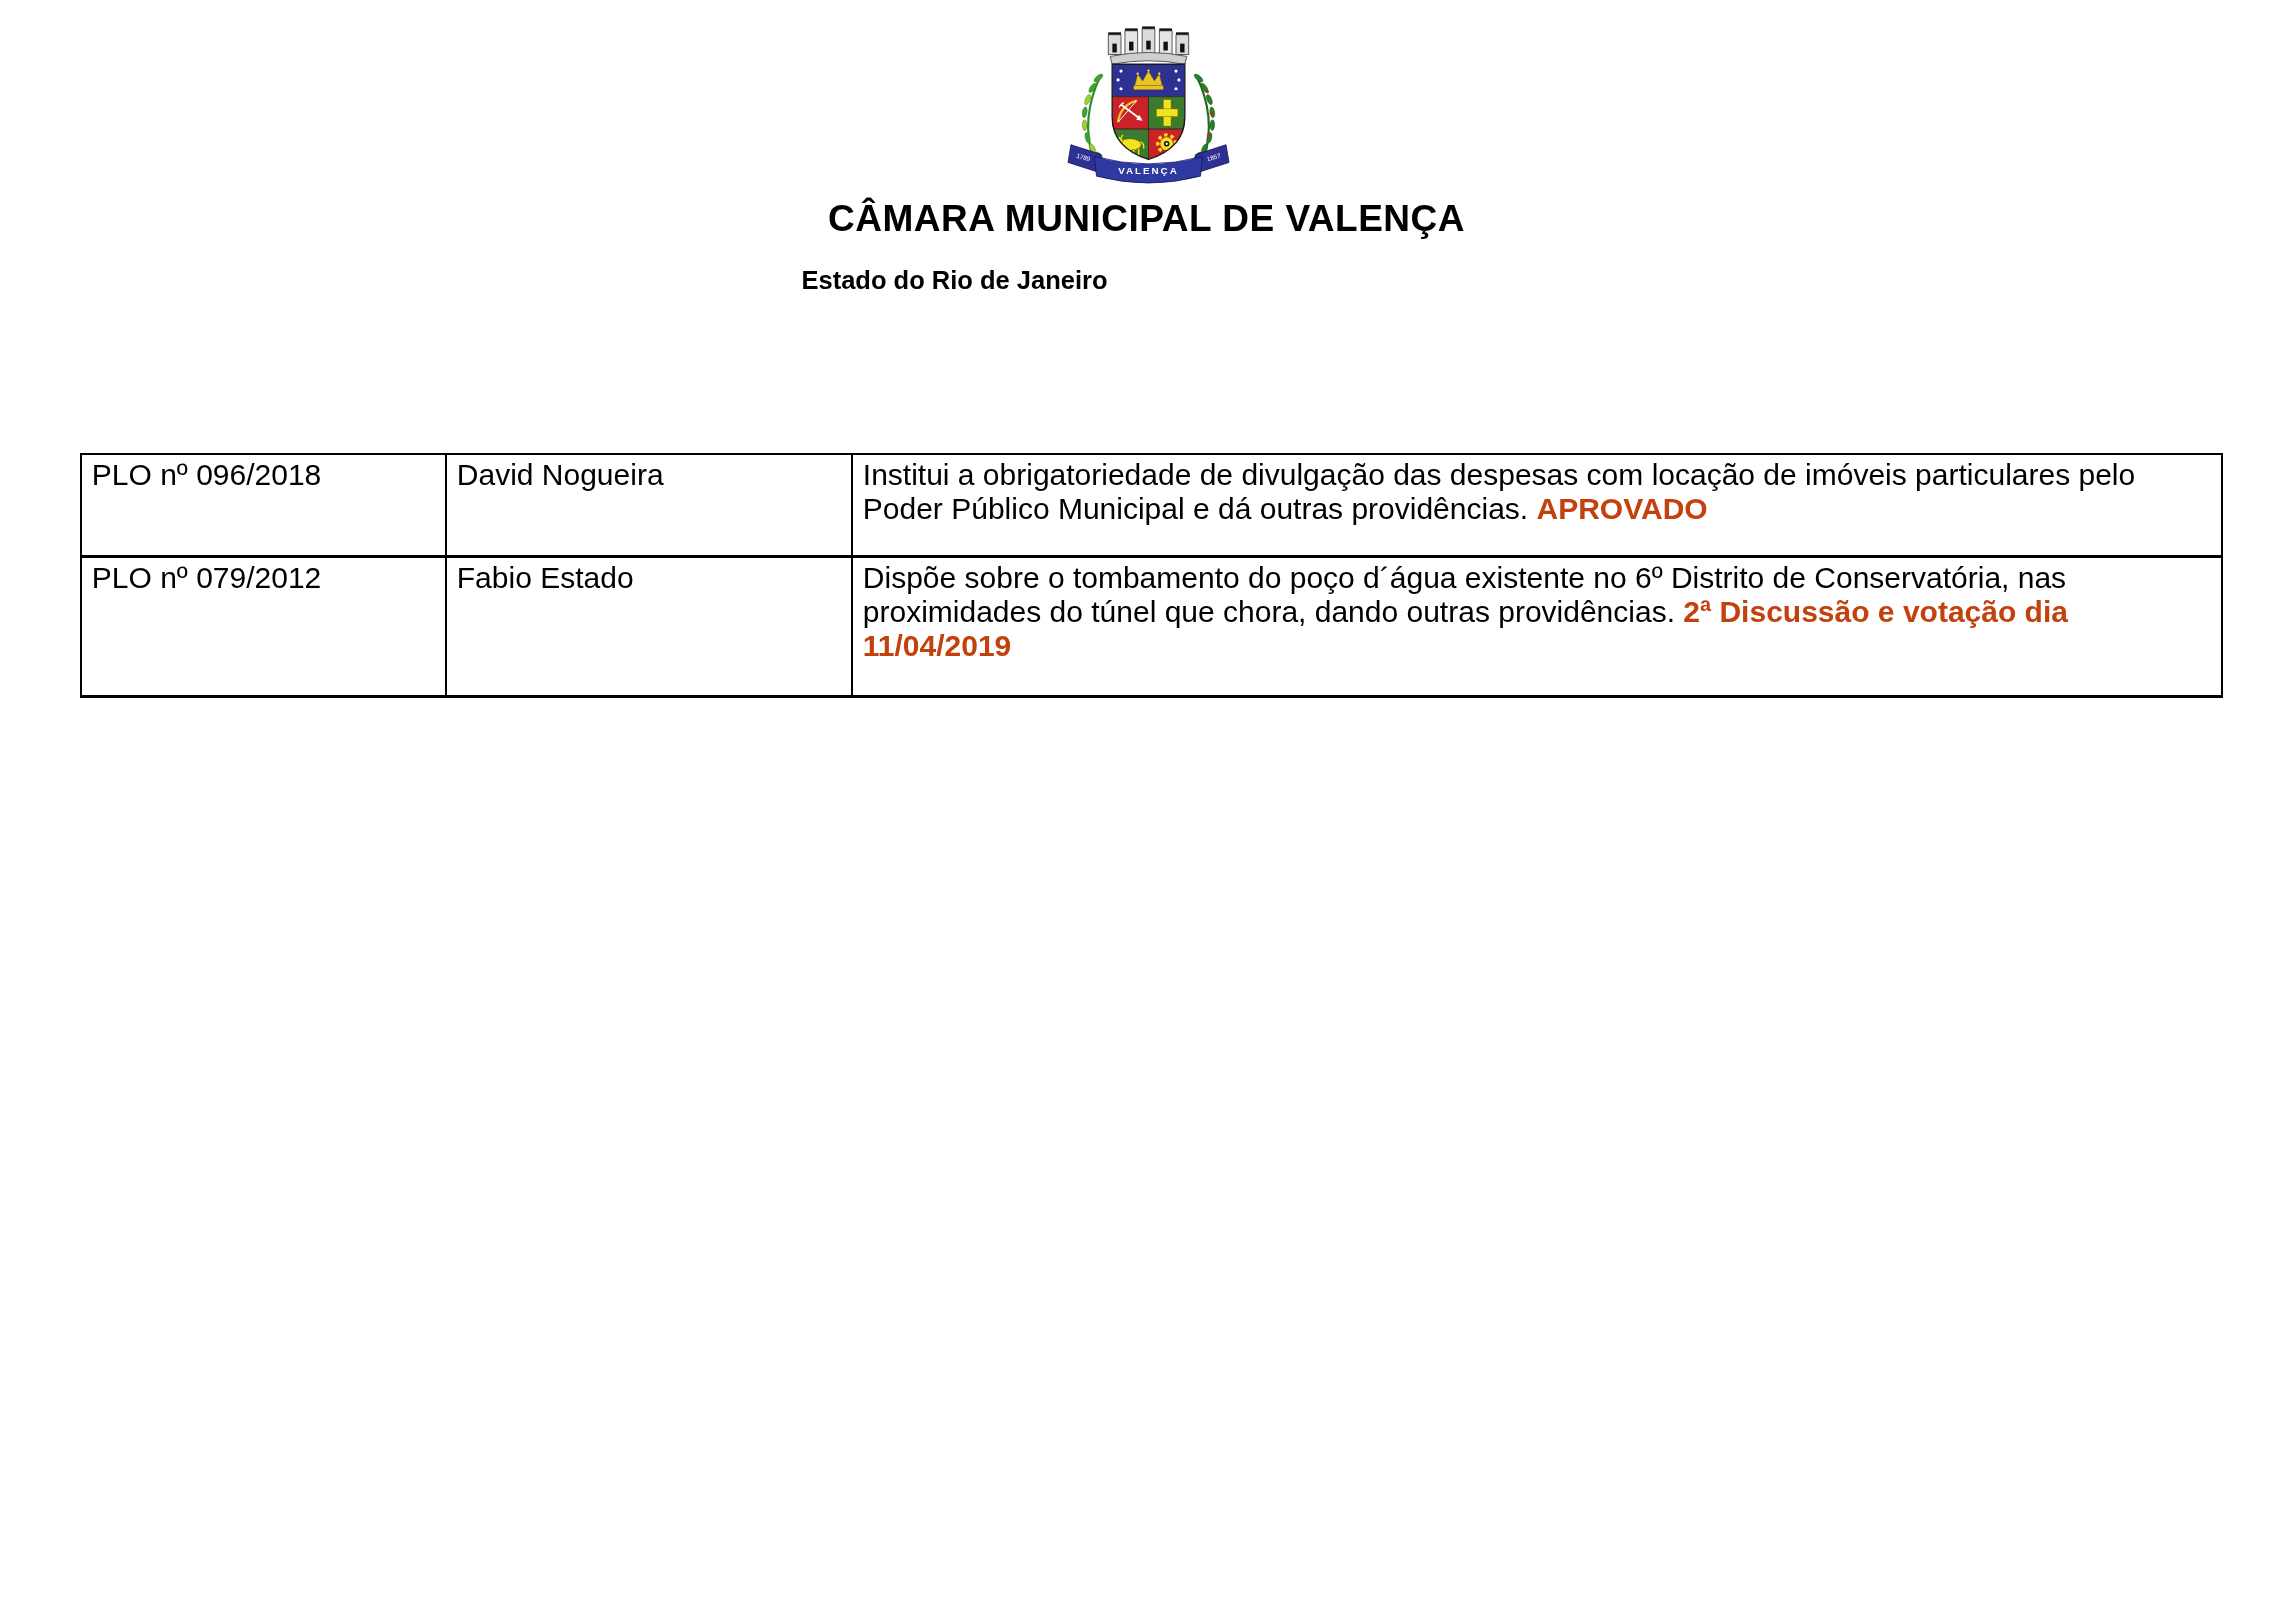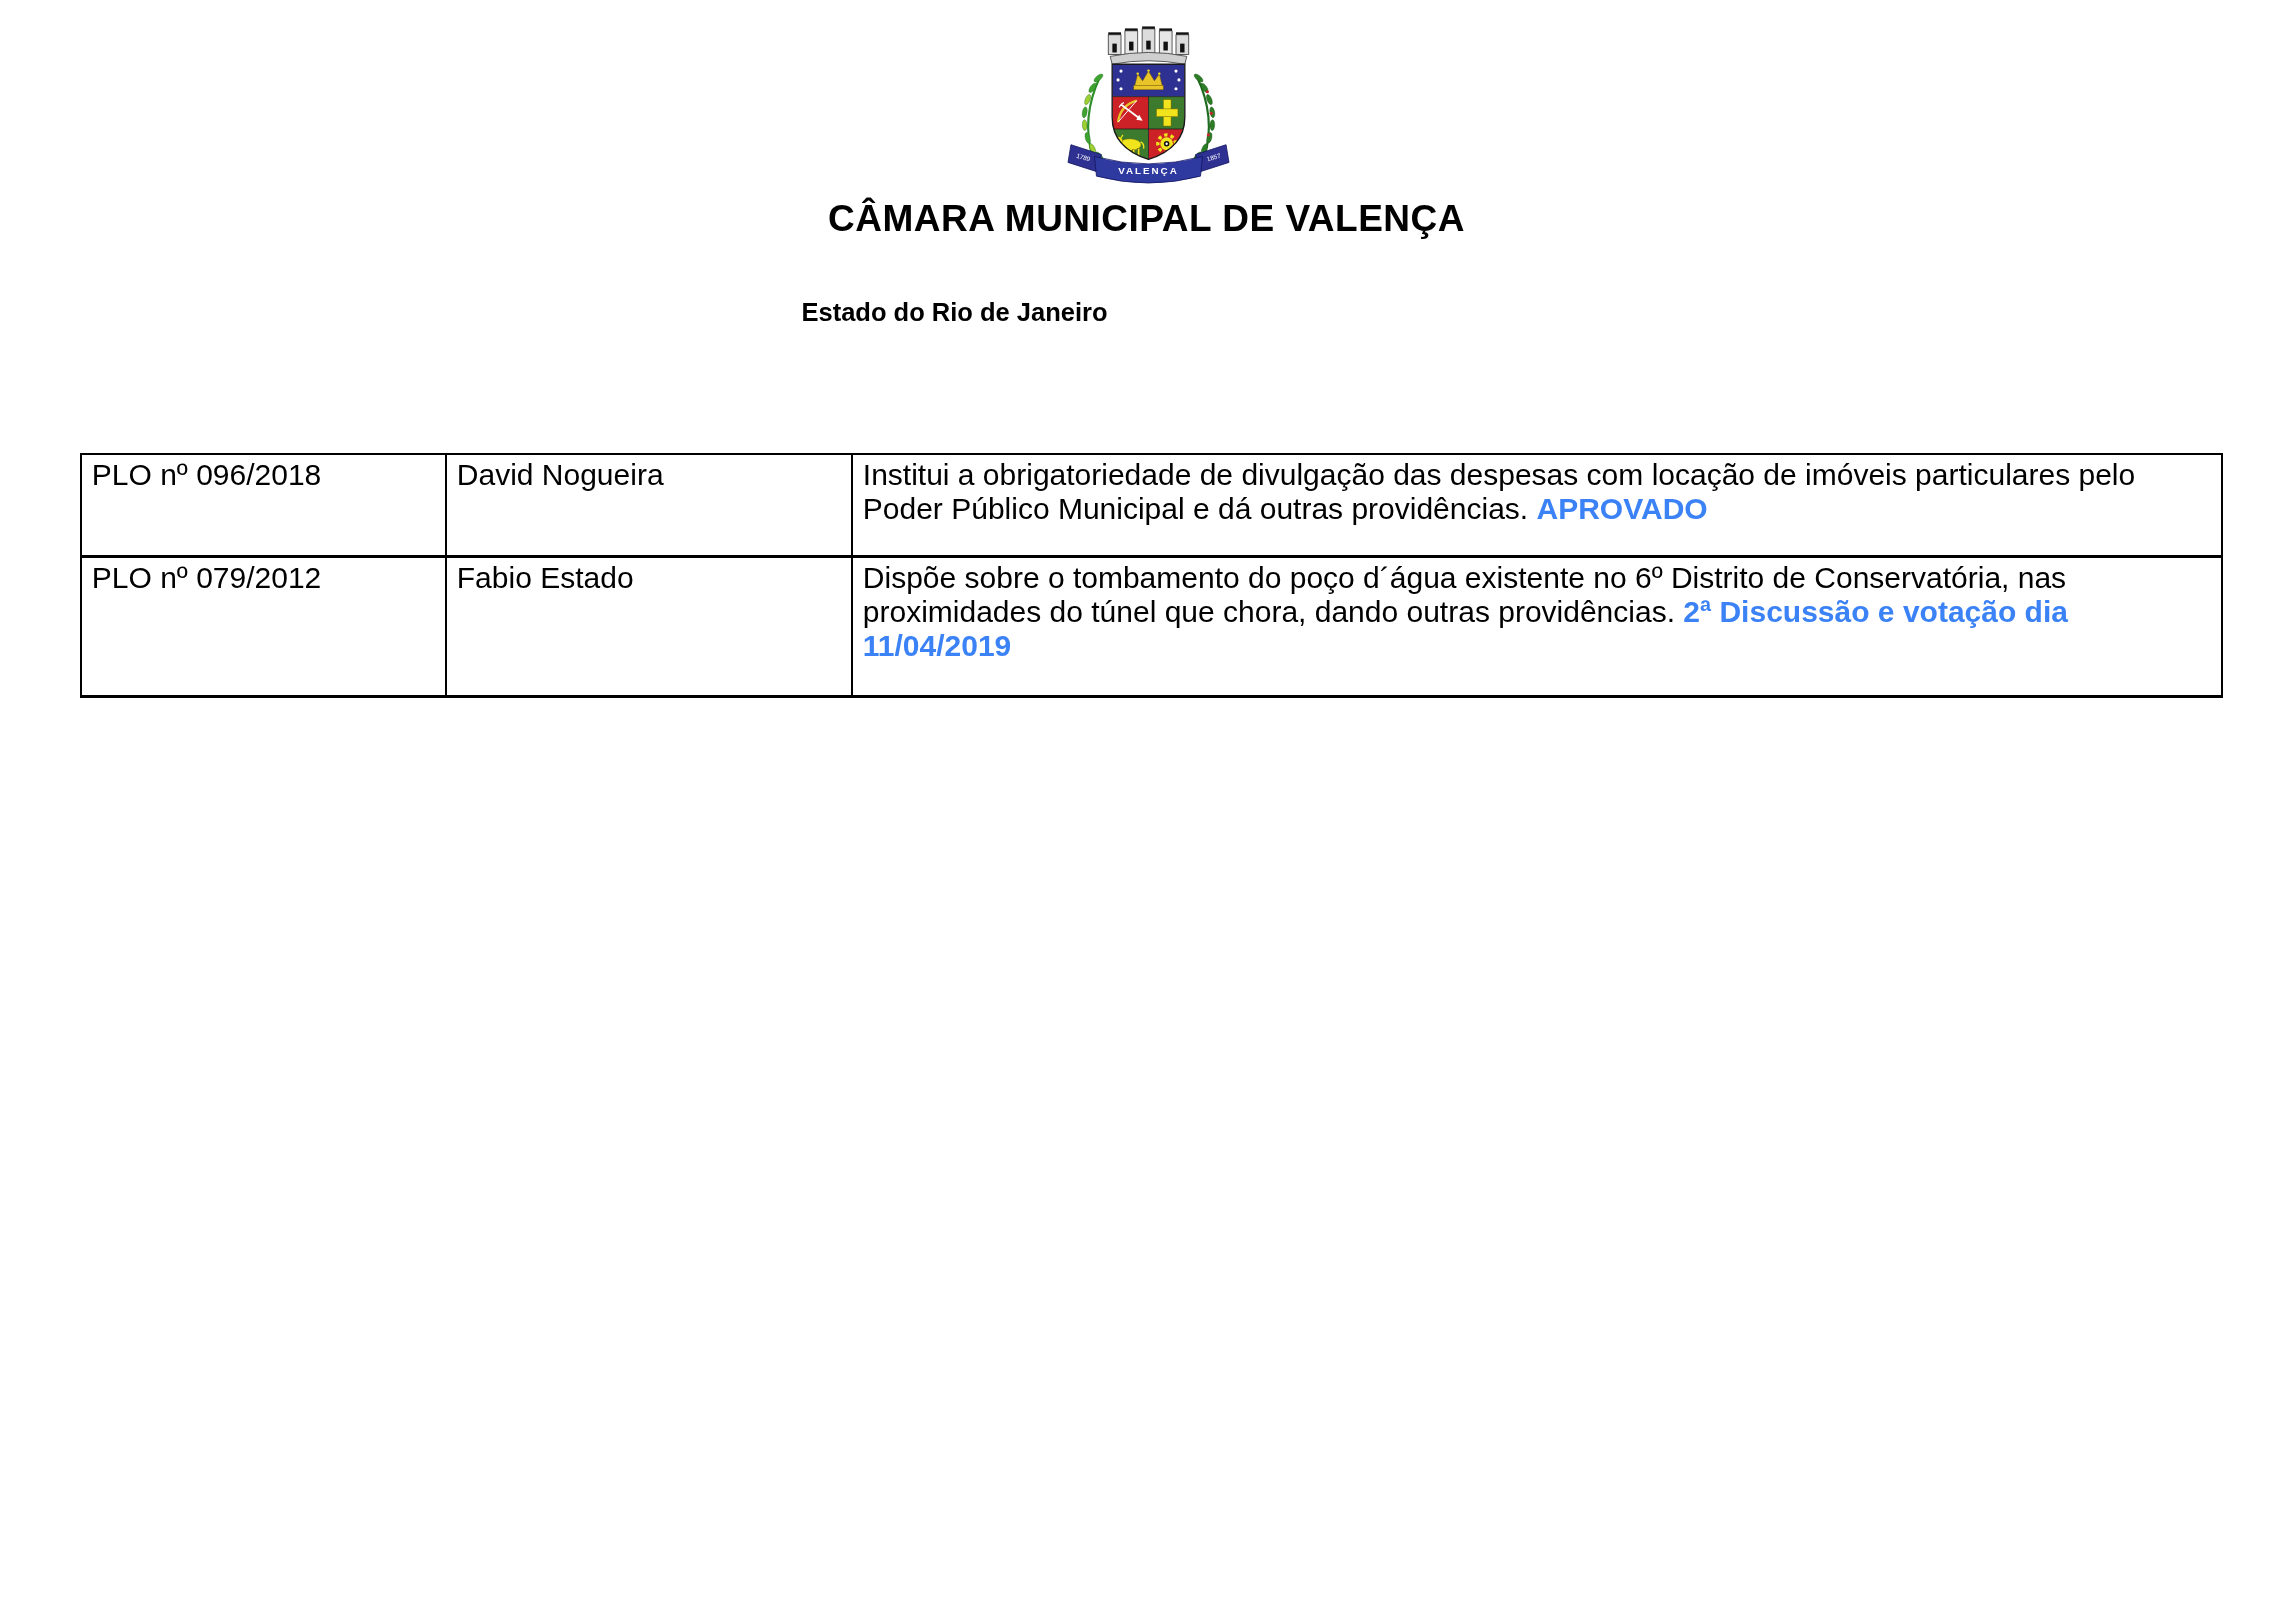--- a/index.html
+++ b/index.html
@@ -11,21 +11,21 @@
   .page{position:absolute;inset:0;background:#fff;}
 
   
   .crest{position:absolute;left:1065px;top:22.5px;width:167px;height:161px;}
   .org-name{
     position:absolute;left:0;top:201px;width:2293px;text-align:center;
     font-size:37px;line-height:35px;font-weight:bold;letter-spacing:0.5px;
   }
   .state-line{
     position:absolute;left:0;top:266px;width:1909px;text-align:center;
-    font-size:25.5px;line-height:29px;font-weight:bold;margin-top:32px;
+    font-size:25.5px;line-height:29px;font-weight:bold;
   }
   .doc-title{
     position:absolute;left:0;top:324px;width:2293px;text-align:center;
     font-size:49px;line-height:55px;font-weight:bold;
   }
 
   
   table.doc-table{
     position:absolute;left:80px;top:453px;width:2141px;
     border-collapse:collapse;table-layout:fixed;
@@ -38,21 +38,21 @@
   table.doc-table td{
     border-left:2px solid #000;border-right:2px solid #000;
     border-top:2px solid #000;border-bottom:3.9px solid #000;
     vertical-align:top;
     padding:2.9px 9.8px 0 9.8px;
     overflow:hidden;
   }
   tr.r1 td{height:97px}
   tr.r2 td{height:97px}
   tr.r3 td{height:134px}
-  .status{color:#3b82f6;font-weight:bold;}
+  .status{color:#c2410c;font-weight:bold;}
 </style>
 </head>
 <body>
 
 <div class="page">
 
   <svg class="crest" viewBox="0 0 170 164" aria-hidden="true">
 
     <g>
       <path d="M28 136 Q16 96 36 54" fill="none" stroke="#2e8f2a" stroke-width="2.2"></path>

